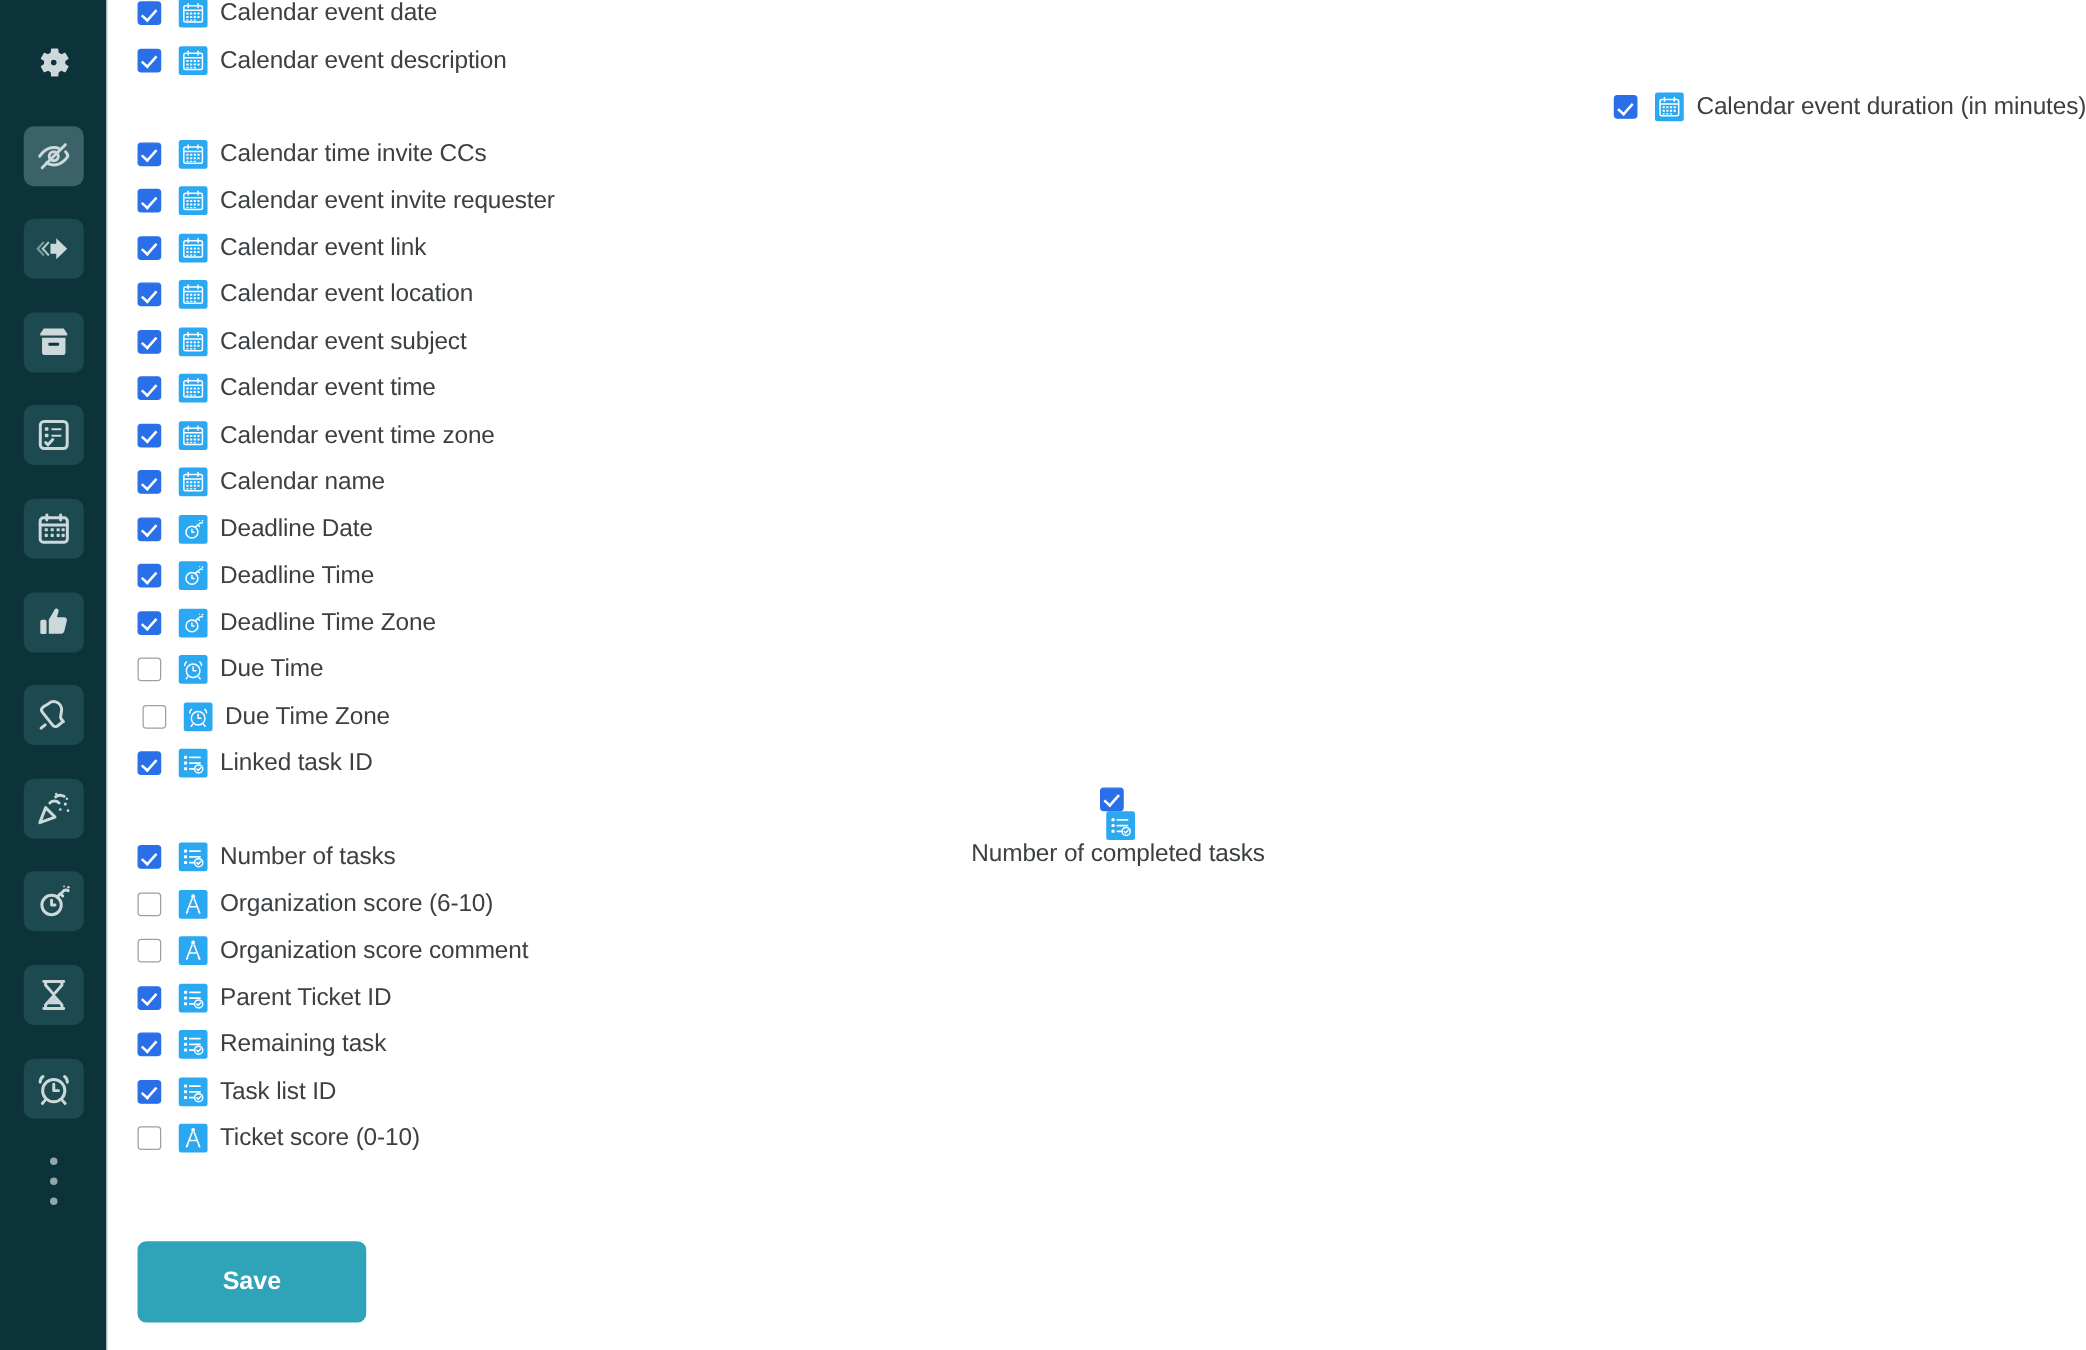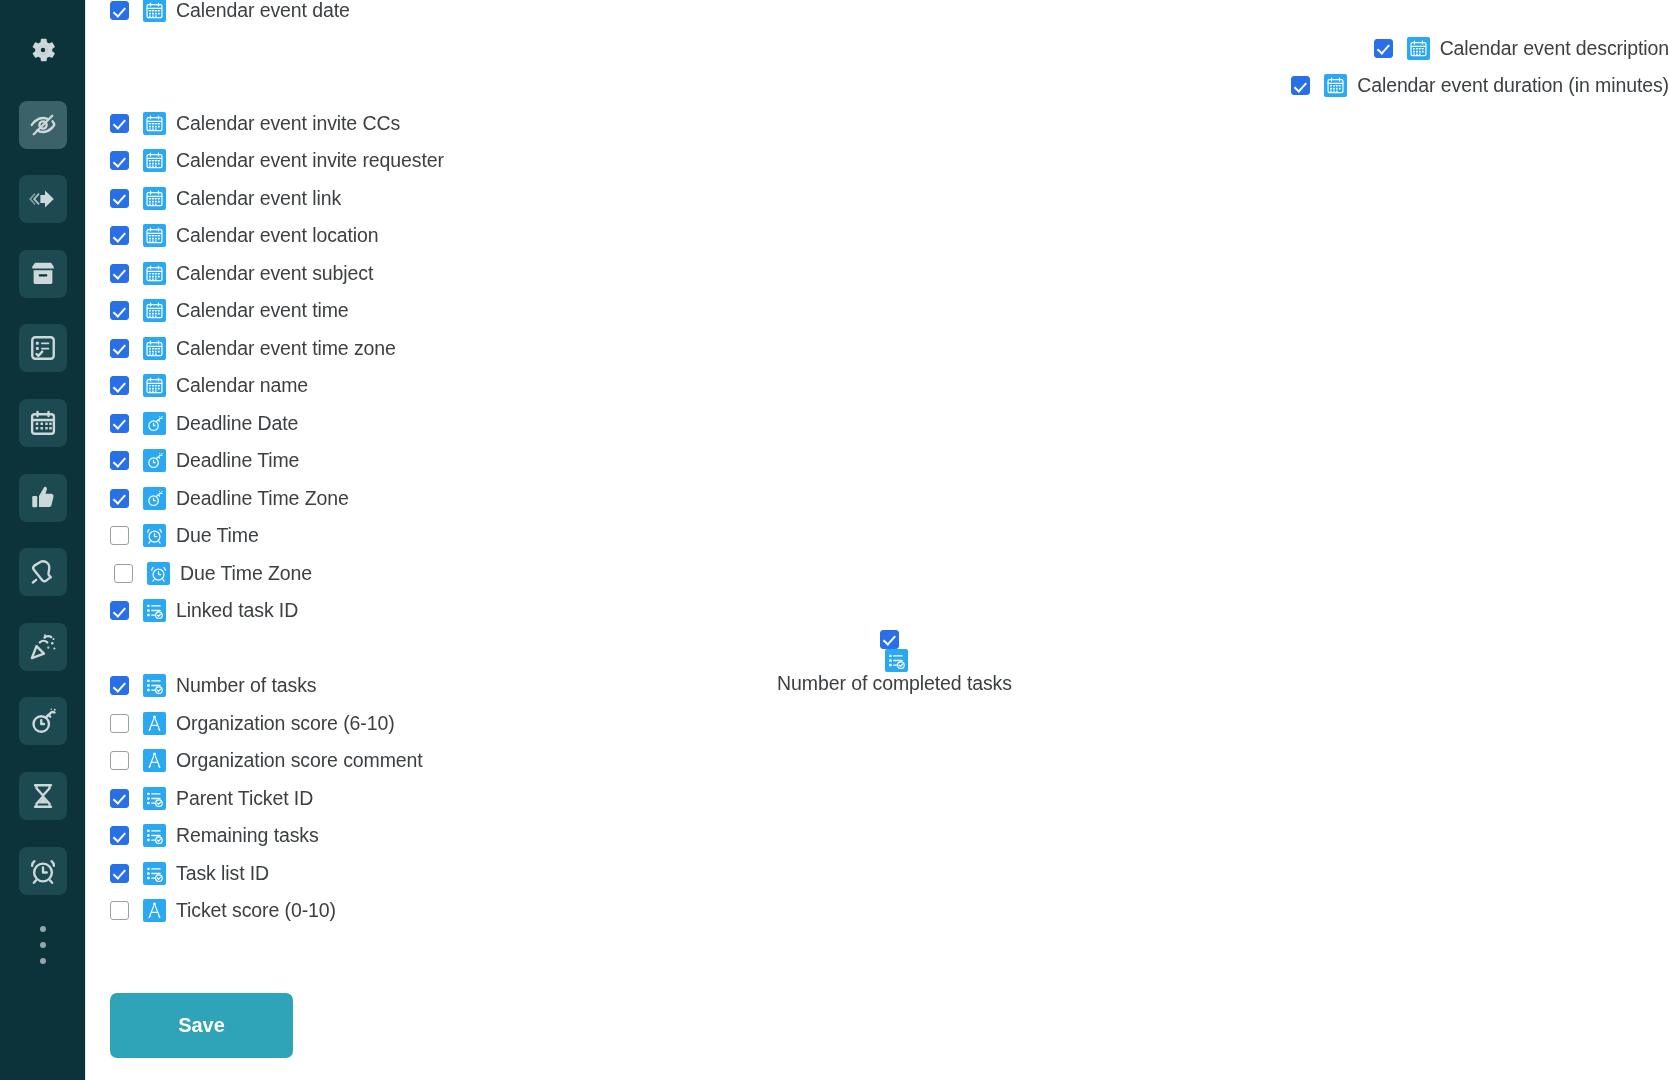--- a/index.html
+++ b/index.html
@@ -30,21 +30,21 @@
   .rail-btn svg { display:block; }
   .rail-ico { fill:#cdd8da; }
   .rail-ico-stroke { fill:none; stroke:#cdd8da; stroke-width:1.9; stroke-linecap:round; stroke-linejoin:round; }
 
   .rail-dots { display:flex; flex-direction:column; align-items:center; gap:10px; }
   .rail-dots i { width:6px; height:6px; border-radius:50%; background:#93a6a9; display:block; }
 
   
   #main {
     position:absolute; left:86px; top:0; right:0; bottom:0;
-    background:#ffffff; overflow:hidden;border-radius:17px;
+    background:#ffffff; overflow:hidden;
   }
 
   #field-list { position:absolute; left:0; top:0; width:100%; }
 
   .field-row {
     display:flex; align-items:center;
     height:37.5px; padding-left:24px;
   }
 
   
@@ -262,21 +262,21 @@
                 <rect x="12.6" y="14.9" width="2.2" height="2.1" rx=".3"></rect>
                 <rect x="16.3" y="14.9" width="2.2" height="2.1" rx=".3"></rect>
                 <rect x="5.2" y="18.4" width="2.2" height="1.4" rx=".3"></rect>
                 <rect x="8.9" y="18.4" width="2.2" height="1.4" rx=".3"></rect>
                 <rect x="12.6" y="18.4" width="2.2" height="1.4" rx=".3"></rect>
               </g>
             </svg>
           </span>
           <span class="field-label">Calendar event date</span>
         </div>
-        <div class="field-row" style="position: absolute; left: 0px; top: 29.5px; width: 100%; justify-content: flex-end;">
+        <div class="field-row" style="position: absolute; left: 0px; top: 29.5px; width: 100%;">
           <span class="cbx on" role="checkbox" aria-checked="true"></span>
           <span class="tico">
             <svg width="19" height="19" viewBox="0 0 24 24">
               <rect class="g-stroke" x="2.6" y="4.6" width="18.8" height="16.4" rx="1.8" stroke-width="1.9"></rect>
               <path class="g-stroke" d="M2.6 9.2h18.8" stroke-width="1.9"></path>
               <path class="g-stroke" d="M7 2.6v3.6M17 2.6v3.6" stroke-width="1.9"></path>
               <g class="g-fill">
                 <rect x="5.2" y="11.3" width="2.2" height="2.1" rx=".3"></rect>
                 <rect x="8.9" y="11.3" width="2.2" height="2.1" rx=".3"></rect>
                 <rect x="12.6" y="11.3" width="2.2" height="2.1" rx=".3"></rect>
@@ -332,21 +332,21 @@
                 <rect x="5.2" y="14.9" width="2.2" height="2.1" rx=".3"></rect>
                 <rect x="8.9" y="14.9" width="2.2" height="2.1" rx=".3"></rect>
                 <rect x="12.6" y="14.9" width="2.2" height="2.1" rx=".3"></rect>
                 <rect x="16.3" y="14.9" width="2.2" height="2.1" rx=".3"></rect>
                 <rect x="5.2" y="18.4" width="2.2" height="1.4" rx=".3"></rect>
                 <rect x="8.9" y="18.4" width="2.2" height="1.4" rx=".3"></rect>
                 <rect x="12.6" y="18.4" width="2.2" height="1.4" rx=".3"></rect>
               </g>
             </svg>
           </span>
-          <span class="field-label">Calendar event invite CCs</span>
+          <span class="field-label">Calendar time invite CCs</span>
         </div>
         <div class="field-row" style="position: absolute; left: 0px; top: 142px; width: 100%;">
           <span class="cbx on" role="checkbox" aria-checked="true"></span>
           <span class="tico">
             <svg width="19" height="19" viewBox="0 0 24 24">
               <rect class="g-stroke" x="2.6" y="4.6" width="18.8" height="16.4" rx="1.8" stroke-width="1.9"></rect>
               <path class="g-stroke" d="M2.6 9.2h18.8" stroke-width="1.9"></path>
               <path class="g-stroke" d="M7 2.6v3.6M17 2.6v3.6" stroke-width="1.9"></path>
               <g class="g-fill">
                 <rect x="5.2" y="11.3" width="2.2" height="2.1" rx=".3"></rect>
@@ -686,21 +686,21 @@
                 <rect x="2.8" y="10.4" width="3.1" height="3.1" rx=".6"></rect>
                 <rect x="2.8" y="16.2" width="3.1" height="3.1" rx=".6"></rect>
                 <rect x="7.8" y="5.3" width="12" height="1.8" rx=".8"></rect>
                 <rect x="7.8" y="11.1" width="12" height="1.8" rx=".8"></rect>
                 <rect x="7.8" y="16.9" width="6" height="1.8" rx=".8"></rect>
               </g>
               <circle class="g-stroke" cx="17.6" cy="17.9" r="4.1" stroke-width="1.8"></circle>
               <path class="g-stroke" d="M15.7 17.9l1.4 1.5 2.5-2.8" stroke-width="1.8"></path>
             </svg>
           </span>
-          <span class="field-label">Remaining tasks</span>
+          <span class="field-label">Remaining task</span>
         </div>
         <div class="field-row" style="position: absolute; left: 0px; top: 854.5px; width: 100%;">
           <span class="cbx on" role="checkbox" aria-checked="true"></span>
           <span class="tico">
             <svg width="19" height="19" viewBox="0 0 24 24">
               <g class="g-fill">
                 <rect x="2.8" y="4.6" width="3.1" height="3.1" rx=".6"></rect>
                 <rect x="2.8" y="10.4" width="3.1" height="3.1" rx=".6"></rect>
                 <rect x="2.8" y="16.2" width="3.1" height="3.1" rx=".6"></rect>
                 <rect x="7.8" y="5.3" width="12" height="1.8" rx=".8"></rect>

